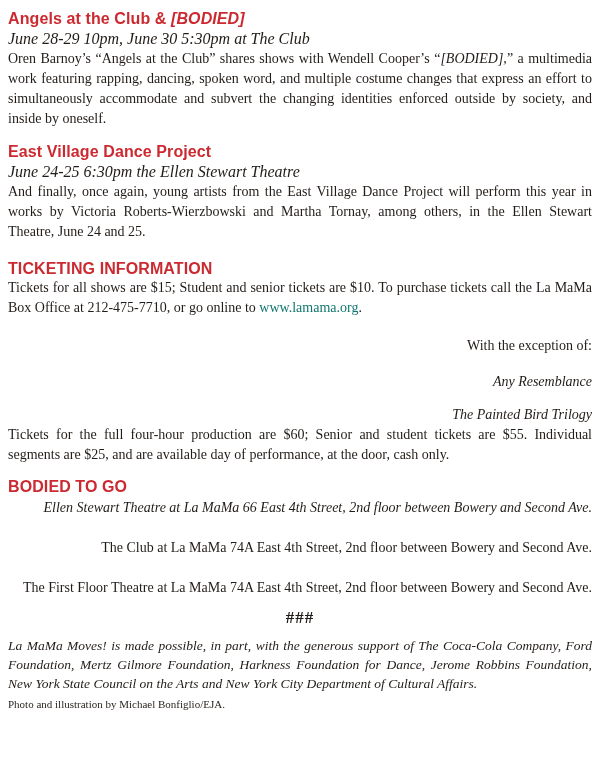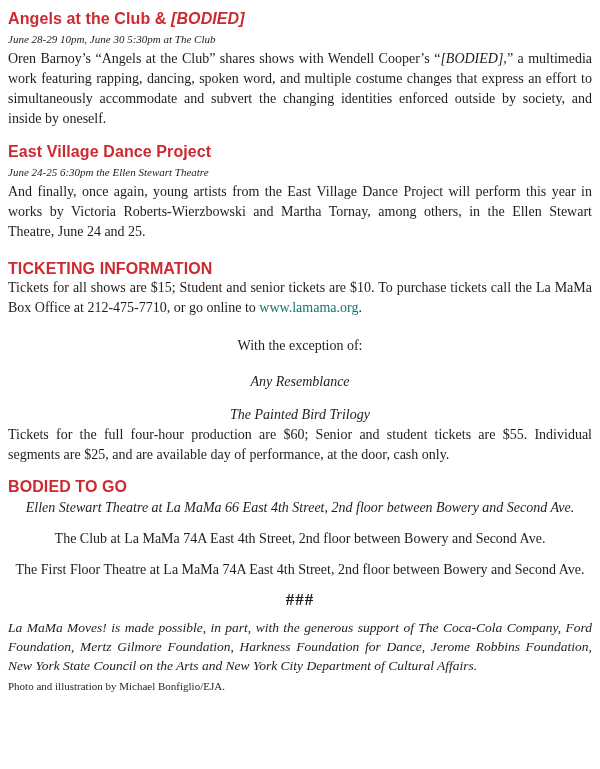--- a/index.html
+++ b/index.html
@@ -19,38 +19,38 @@
     font-weight: bold;
     font-size: 16px;
     line-height: 18px;
     color: #cc2a30;
     margin: 0;
     letter-spacing: 0.1px;
   }
   .head .it { font-style: italic; }
   .date {
     font-style: italic;
-    font-size: 11px;
+    font-size: 16px;
     line-height: 20px;
     margin: 1px 0 0 0;
   }
   .bodyp {
     font-size: 14px;
     line-height: 20px;
     text-align: justify;
     margin: 0;
   }
-  .plain { text-align: center; }
+  .plain { text-align: right; }
   .it { font-style: italic; }
   .link { color: #0f766e; text-decoration: none; cursor: pointer; }
   .gap-sec   { margin-top: 14px; }
   .gap-big   { margin-top: 18px; }
   .gap-med   { margin-top: 16px; }
   .gap-small { margin-top: 13px; }
-  .loc { margin-top: 11px; }
+  .loc { margin-top: 20px; }
   .loc.first { margin-top: 2px; font-style: italic; }
   .endmark {
     text-align: center;
     font-weight: bold;
     font-size: 17px;
     line-height: 20px;
     margin: 10px 0 0 0;
     letter-spacing: 1px;
   }
   .funders {

